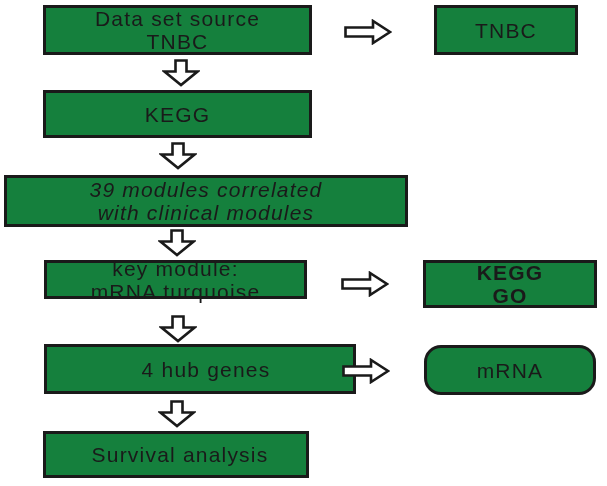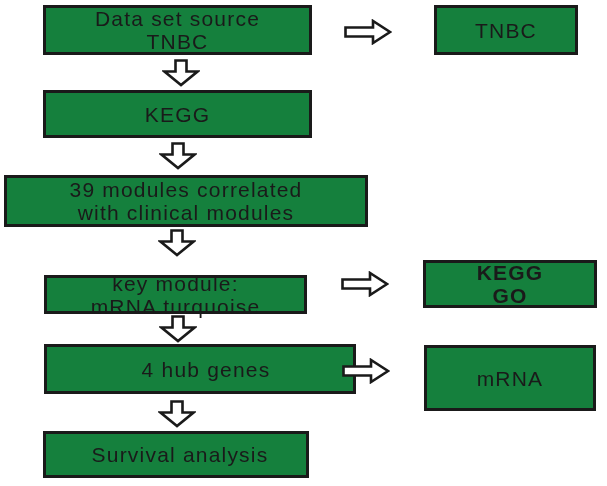--- a/index.html
+++ b/index.html
@@ -34,28 +34,28 @@
     color: #1a1a1a;
     white-space: nowrap;
   }
   .arrow {
     position: absolute;
     display: block;
   }
   
   .b-dataset   { left: 43px;  top: 5px;   width: 269px; height: 50px; }
   .b-wgcna     { left: 43px;  top: 90px;  width: 269px; height: 48px; }
-  .b-modules   { left: 4px;   top: 175px; width: 364px; height: 52px; }
-  .b-keymodule { left: 44px;  top: 260px; width: 263px; height: 39px; margin-top: 15px; }
+  .b-modules   { left: 4px;   top: 175px; width: 404px; height: 52px; font-style: italic; }
+  .b-keymodule { left: 44px;  top: 260px; width: 263px; height: 39px; }
   .b-hubgenes  { left: 44px;  top: 344px; width: 312px; height: 50px; padding-left: 12px; }
   .b-survival  { left: 43px;  top: 431px; width: 266px; height: 47px; padding-left: 8px; }
   
   .b-tnbc      { left: 434px; top: 5px;   width: 144px; height: 50px; }
   .b-kegg      { left: 423px; top: 260px; width: 174px; height: 48px; font-weight: bold; }
-  .b-mrna      { left: 424px; top: 345px; width: 172px; height: 66px; }
+  .b-mrna      { left: 424px; top: 345px; width: 172px; height: 50px; border-radius: 17px; }
   
   .a-down1 { left: 162px; top: 59px;  width: 38px; height: 28px; }
   .a-down2 { left: 159px; top: 142px; width: 38px; height: 28px; }
   .a-down3 { left: 158px; top: 229px; width: 38px; height: 28px; }
   .a-down4 { left: 159px; top: 315px; width: 38px; height: 28px; }
   .a-down5 { left: 158px; top: 400px; width: 38px; height: 28px; }
   
   .a-right1 { left: 344px; top: 19px;  width: 48px; height: 26px; }
   .a-right2 { left: 341px; top: 271px; width: 48px; height: 26px; }
   .a-right3 { left: 342px; top: 358px; width: 48px; height: 26px; }

